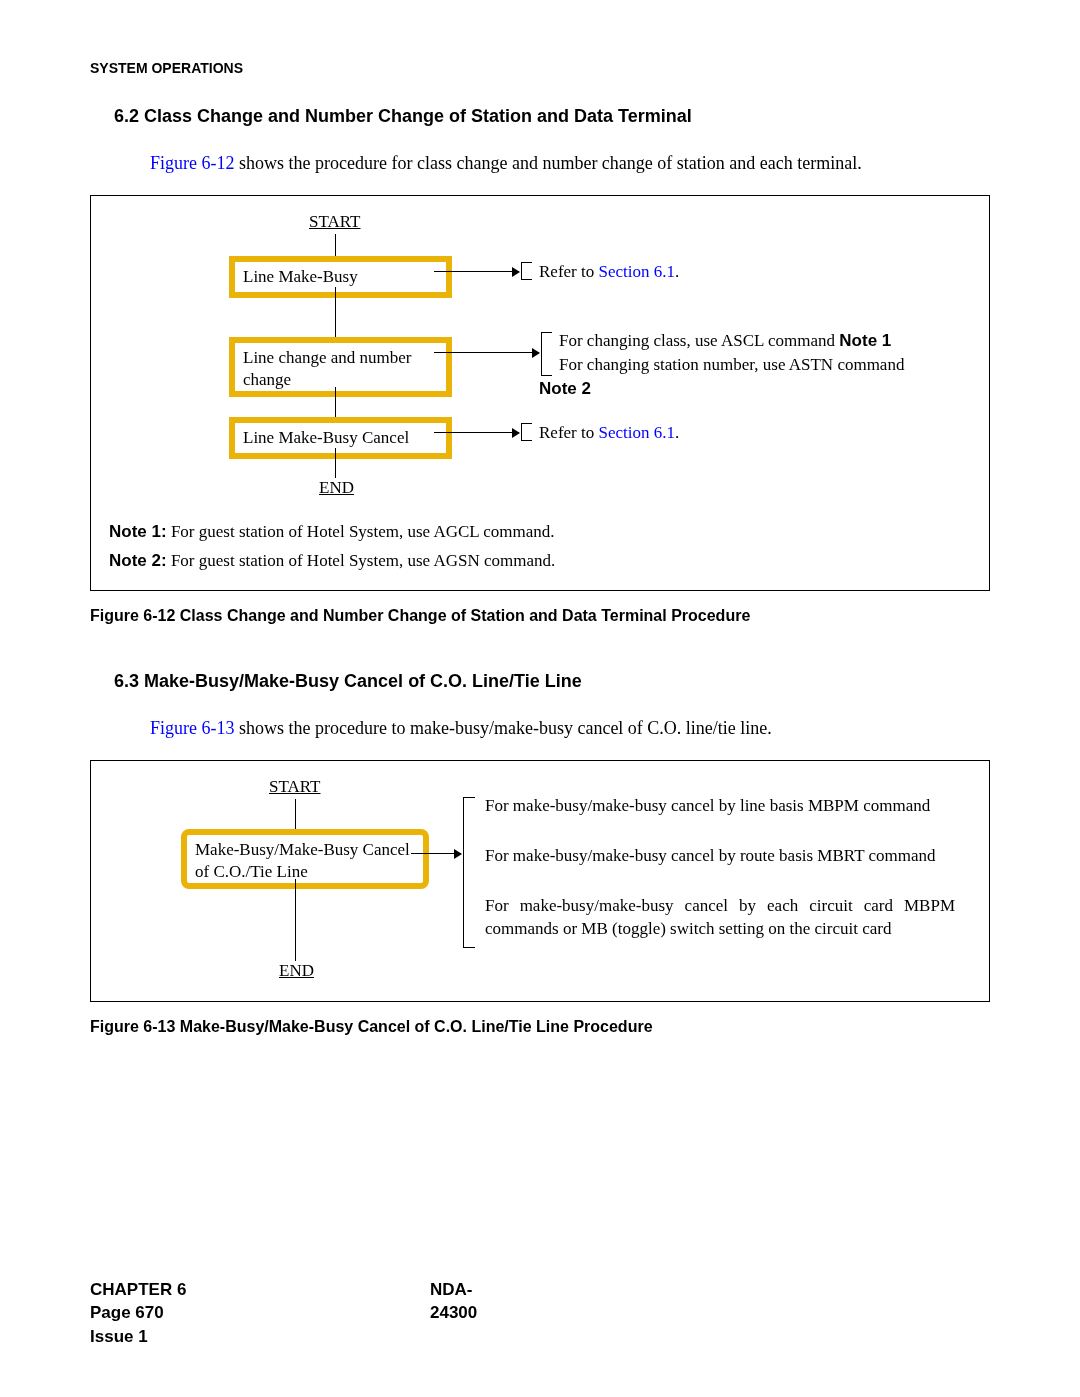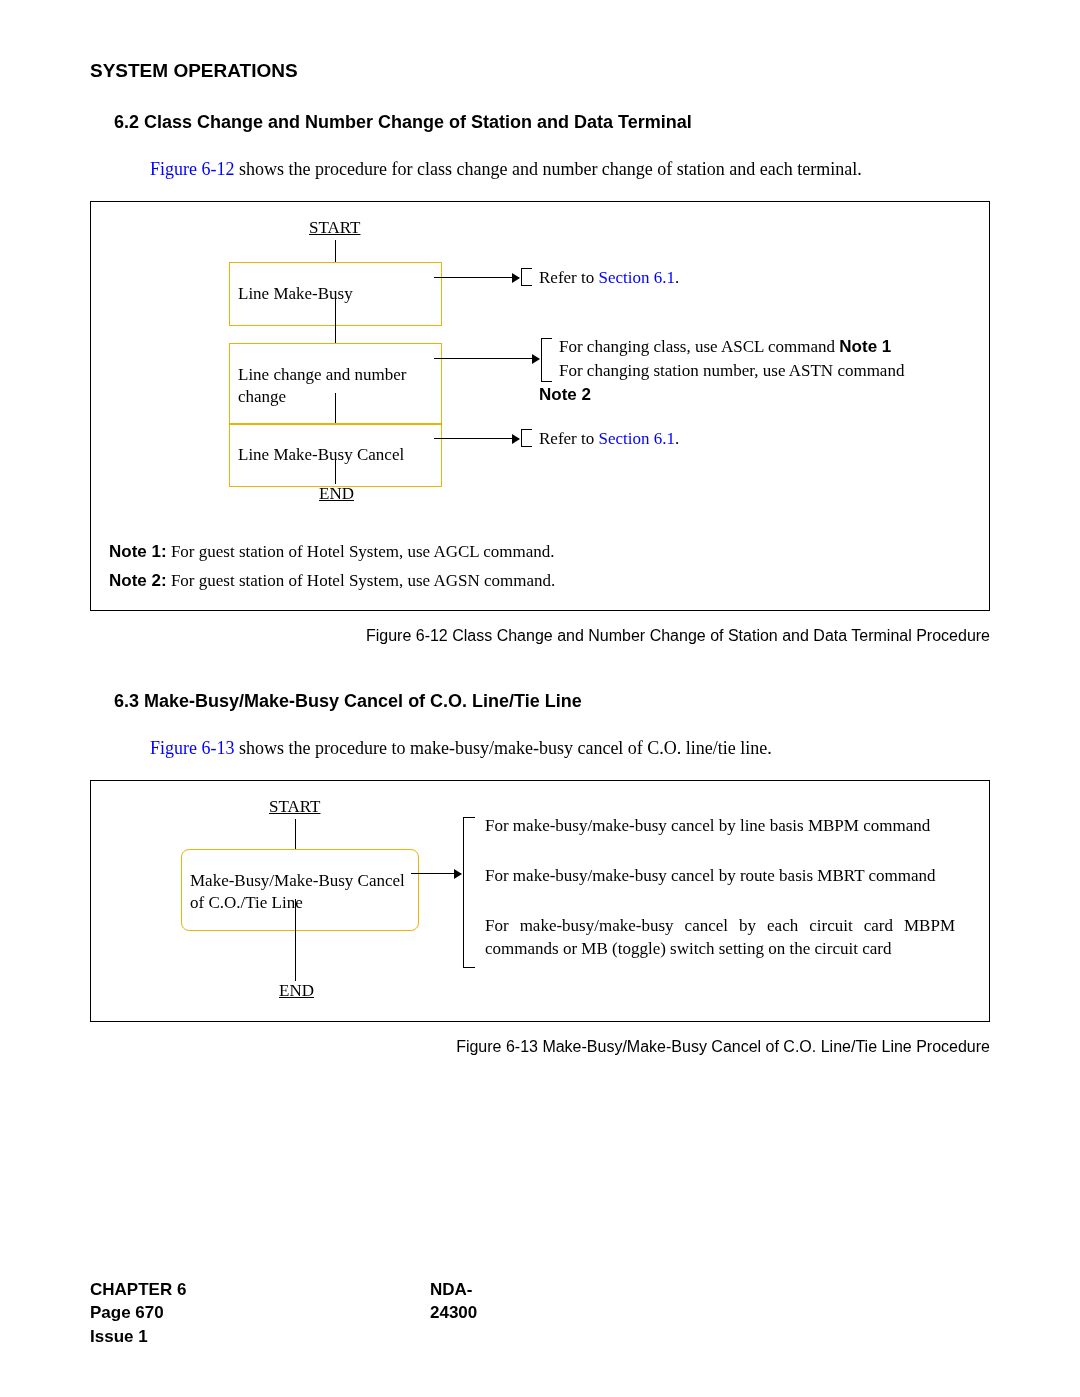--- a/index.html
+++ b/index.html
@@ -11,21 +11,21 @@
     height: 1397px;
     position: relative;
     color: #000;
   }
   .page {
     padding: 60px 90px 40px 90px;
   }
   .header {
     font-family: Arial, Helvetica, sans-serif;
     font-weight: bold;
-    font-size: 19px;
+    font-size: 14px;
     margin-bottom: 30px;
   }
   .section-heading {
     font-family: Arial, Helvetica, sans-serif;
     font-weight: bold;
     font-size: 18px;
     margin: 0 0 24px 24px;
   }
   .para {
     font-size: 18px;
@@ -34,31 +34,31 @@
   }
   .link { color: #0000ff; }
   .figbox {
     border: 1px solid #000;
     margin: 0 0 16px 0;
     padding: 16px 18px 14px 18px;
     position: relative;
   }
   .caption {
     font-family: Arial, Helvetica, sans-serif;
-    font-weight: normal;
+    font-weight: bold;
     font-size: 16px;
-    text-align: right;
+    text-align: left;
     margin: 10px 0 46px 0;
   }
   .flow {
     position: relative;
   }
   .box {
-    border: 1px solid #eab308;
-    padding: 20px 8px;
+    border: 6px solid #eab308;
+    padding: 4px 8px;
     font-size: 17px;
     line-height: 1.25;
   }
   .startend {
     font-size: 17px;
     text-decoration: underline;
   }
   .vline {
     position: absolute;
     width: 0;
@@ -90,21 +90,21 @@
     border-top: 1.3px solid #000;
   }
   .bracket::before { top: 0; }
   .bracket::after { bottom: 0; }
   .side-text {
     position: absolute;
     font-size: 17px;
     line-height: 1.35;
   }
   .notes {
-    margin-top: 30px;
+    margin-top: 16px;
     font-size: 17px;
     line-height: 1.7;
   }
   .noteb { font-family: Arial, Helvetica, sans-serif; font-weight: bold; }
   .footer {
     position: absolute;
     left: 90px;
     bottom: 48px;
     font-family: Arial, Helvetica, sans-serif;
     font-weight: bold;

